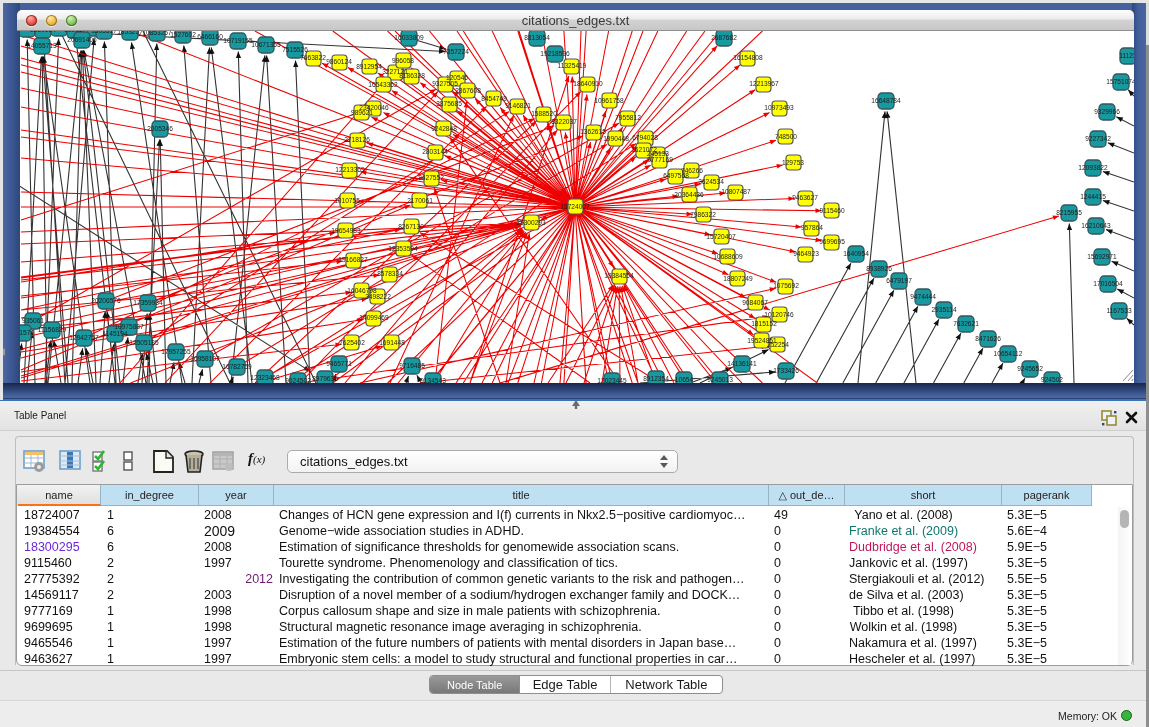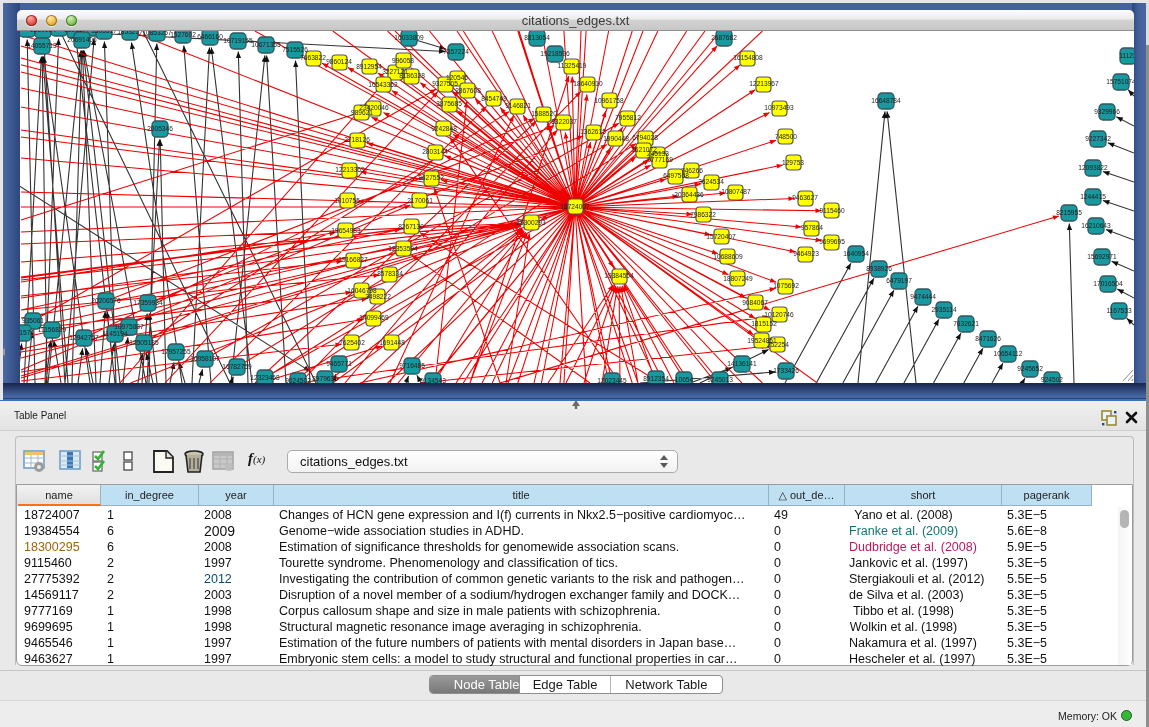--- a/index.html
+++ b/index.html
@@ -387,38 +387,38 @@
 <div class="abs" style="left:279px;top:507px;width:489px;height:16px;font-size:12.5px;color:#111;text-align:left;line-height:16px;white-space:nowrap;overflow:hidden">Changes of HCN gene expression and I(f) currents in Nkx2.5−positive cardiomyoc…</div>
 <div class="abs" style="left:774px;top:507px;width:70px;height:16px;font-size:12.5px;color:#111;text-align:left;line-height:16px;white-space:nowrap;overflow:hidden">49</div>
 <div class="abs" style="left:849px;top:507px;width:109px;height:16px;font-size:12.5px;color:#111;text-align:center;line-height:16px;white-space:nowrap">Yano et al. (2008)</div>
 <div class="abs" style="left:1007px;top:507px;width:84px;height:16px;font-size:12.5px;color:#111;text-align:left;line-height:16px;white-space:nowrap;overflow:hidden">5.3E−5</div>
 <div class="abs" style="left:24px;top:523px;width:76px;height:16px;font-size:12.5px;color:#111;text-align:left;line-height:16px;white-space:nowrap;overflow:hidden">19384554</div>
 <div class="abs" style="left:107px;top:523px;width:91px;height:16px;font-size:12.5px;color:#111;text-align:left;line-height:16px;white-space:nowrap;overflow:hidden">6</div>
 <div class="abs" style="left:204px;top:523px;width:69px;height:16px;font-size:14px;color:#111;text-align:left;line-height:16px;white-space:nowrap;overflow:hidden">2009</div>
 <div class="abs" style="left:279px;top:523px;width:489px;height:16px;font-size:12.5px;color:#111;text-align:left;line-height:16px;white-space:nowrap;overflow:hidden">Genome−wide association studies in ADHD.</div>
 <div class="abs" style="left:774px;top:523px;width:70px;height:16px;font-size:12.5px;color:#111;text-align:left;line-height:16px;white-space:nowrap;overflow:hidden">0</div>
 <div class="abs" style="left:849px;top:523px;width:109px;height:16px;font-size:12.5px;color:#0f766e;text-align:center;line-height:16px;white-space:nowrap">Franke et al. (2009)</div>
-<div class="abs" style="left:1007px;top:523px;width:84px;height:16px;font-size:12.5px;color:#111;text-align:left;line-height:16px;white-space:nowrap;overflow:hidden">5.6E−8</div>
-<div class="abs" style="left:24px;top:539px;width:76px;height:16px;font-size:12.5px;color:#a16207;text-align:left;line-height:16px;white-space:nowrap;overflow:hidden">18300295</div>
+<div class="abs" style="left:1007px;top:523px;width:84px;height:16px;font-size:12.5px;color:#111;text-align:left;line-height:16px;white-space:nowrap;overflow:hidden">5.6E−4</div>
+<div class="abs" style="left:24px;top:539px;width:76px;height:16px;font-size:12.5px;color:#6d28d9;text-align:left;line-height:16px;white-space:nowrap;overflow:hidden">18300295</div>
 <div class="abs" style="left:107px;top:539px;width:91px;height:16px;font-size:12.5px;color:#111;text-align:left;line-height:16px;white-space:nowrap;overflow:hidden">6</div>
 <div class="abs" style="left:204px;top:539px;width:69px;height:16px;font-size:12.5px;color:#111;text-align:left;line-height:16px;white-space:nowrap;overflow:hidden">2008</div>
 <div class="abs" style="left:279px;top:539px;width:489px;height:16px;font-size:12.5px;color:#111;text-align:left;line-height:16px;white-space:nowrap;overflow:hidden">Estimation of significance thresholds for genomewide association scans.</div>
 <div class="abs" style="left:774px;top:539px;width:70px;height:16px;font-size:12.5px;color:#111;text-align:left;line-height:16px;white-space:nowrap;overflow:hidden">0</div>
 <div class="abs" style="left:849px;top:539px;width:109px;height:16px;font-size:12.5px;color:#be185d;text-align:center;line-height:16px;white-space:nowrap">Dudbridge et al. (2008)</div>
 <div class="abs" style="left:1007px;top:539px;width:84px;height:16px;font-size:12.5px;color:#111;text-align:left;line-height:16px;white-space:nowrap;overflow:hidden">5.9E−5</div>
 <div class="abs" style="left:24px;top:555px;width:76px;height:16px;font-size:12.5px;color:#111;text-align:left;line-height:16px;white-space:nowrap;overflow:hidden">9115460</div>
 <div class="abs" style="left:107px;top:555px;width:91px;height:16px;font-size:12.5px;color:#111;text-align:left;line-height:16px;white-space:nowrap;overflow:hidden">2</div>
 <div class="abs" style="left:204px;top:555px;width:69px;height:16px;font-size:12.5px;color:#111;text-align:left;line-height:16px;white-space:nowrap;overflow:hidden">1997</div>
 <div class="abs" style="left:279px;top:555px;width:489px;height:16px;font-size:12.5px;color:#111;text-align:left;line-height:16px;white-space:nowrap;overflow:hidden">Tourette syndrome. Phenomenology and classification of tics.</div>
 <div class="abs" style="left:774px;top:555px;width:70px;height:16px;font-size:12.5px;color:#111;text-align:left;line-height:16px;white-space:nowrap;overflow:hidden">0</div>
 <div class="abs" style="left:849px;top:555px;width:109px;height:16px;font-size:12.5px;color:#111;text-align:center;line-height:16px;white-space:nowrap">Jankovic et al. (1997)</div>
 <div class="abs" style="left:1007px;top:555px;width:84px;height:16px;font-size:12.5px;color:#111;text-align:left;line-height:16px;white-space:nowrap;overflow:hidden">5.3E−5</div>
 <div class="abs" style="left:24px;top:571px;width:76px;height:16px;font-size:12.5px;color:#111;text-align:left;line-height:16px;white-space:nowrap;overflow:hidden">27775392</div>
 <div class="abs" style="left:107px;top:571px;width:91px;height:16px;font-size:12.5px;color:#111;text-align:left;line-height:16px;white-space:nowrap;overflow:hidden">2</div>
-<div class="abs" style="left:204px;top:571px;width:69px;height:16px;font-size:12.5px;color:#0c4a6e;text-align:left;line-height:16px;white-space:nowrap;overflow:hidden">2012</div>
+<div class="abs" style="left:204px;top:571px;width:69px;height:16px;font-size:12.5px;color:#701a75;text-align:right;line-height:16px;white-space:nowrap;overflow:hidden">2012</div>
 <div class="abs" style="left:279px;top:571px;width:489px;height:16px;font-size:12.5px;color:#111;text-align:left;line-height:16px;white-space:nowrap;overflow:hidden">Investigating the contribution of common genetic variants to the risk and pathogen…</div>
 <div class="abs" style="left:774px;top:571px;width:70px;height:16px;font-size:12.5px;color:#111;text-align:left;line-height:16px;white-space:nowrap;overflow:hidden">0</div>
 <div class="abs" style="left:849px;top:571px;width:109px;height:16px;font-size:12.5px;color:#111;text-align:center;line-height:16px;white-space:nowrap">Stergiakouli et al. (2012)</div>
 <div class="abs" style="left:1007px;top:571px;width:84px;height:16px;font-size:12.5px;color:#111;text-align:left;line-height:16px;white-space:nowrap;overflow:hidden">5.5E−5</div>
 <div class="abs" style="left:24px;top:587px;width:76px;height:16px;font-size:12.5px;color:#111;text-align:left;line-height:16px;white-space:nowrap;overflow:hidden">14569117</div>
 <div class="abs" style="left:107px;top:587px;width:91px;height:16px;font-size:12.5px;color:#111;text-align:left;line-height:16px;white-space:nowrap;overflow:hidden">2</div>
 <div class="abs" style="left:204px;top:587px;width:69px;height:16px;font-size:12.5px;color:#111;text-align:left;line-height:16px;white-space:nowrap;overflow:hidden">2003</div>
 <div class="abs" style="left:279px;top:587px;width:489px;height:16px;font-size:12.5px;color:#111;text-align:left;line-height:16px;white-space:nowrap;overflow:hidden">Disruption of a novel member of a sodium/hydrogen exchanger family and DOCK…</div>
 <div class="abs" style="left:774px;top:587px;width:70px;height:16px;font-size:12.5px;color:#111;text-align:left;line-height:16px;white-space:nowrap;overflow:hidden">0</div>
 <div class="abs" style="left:849px;top:587px;width:109px;height:16px;font-size:12.5px;color:#111;text-align:center;line-height:16px;white-space:nowrap">de Silva et al. (2003)</div>
@@ -450,21 +450,21 @@
 <div class="abs" style="left:279px;top:651px;width:489px;height:16px;font-size:12.5px;color:#111;text-align:left;line-height:16px;white-space:nowrap;overflow:hidden">Embryonic stem cells: a model to study structural and functional properties in car…</div>
 <div class="abs" style="left:774px;top:651px;width:70px;height:16px;font-size:12.5px;color:#111;text-align:left;line-height:16px;white-space:nowrap;overflow:hidden">0</div>
 <div class="abs" style="left:849px;top:651px;width:109px;height:16px;font-size:12.5px;color:#111;text-align:center;line-height:16px;white-space:nowrap">Hescheler et al. (1997)</div>
 <div class="abs" style="left:1007px;top:651px;width:84px;height:16px;font-size:12.5px;color:#111;text-align:left;line-height:16px;white-space:nowrap;overflow:hidden">5.3E−5</div>
 
 <div class="abs" style="left:1118px;top:507px;width:13px;height:158px;background:linear-gradient(90deg,#f4f4f4,#ffffff)"></div>
 <div class="abs" style="left:1120px;top:510px;width:9px;height:18px;background:#b5b5b5;border-radius:5px"></div>
 <div class="abs" style="left:0px;top:670px;width:1149px;height:1px;background:#c6c6c6"></div>
 
 <div class="abs" style="left:429px;top:675px;width:294px;height:19px;border:1px solid #8e8e8e;border-radius:4px;background:#fff;overflow:hidden;display:flex">
- <div style="width:90px;background:linear-gradient(180deg,#9a9a9a,#787878);color:#fff;font-size:13px;text-align:right;line-height:18px">Node Table</div>
+ <div style="width:90px;background:linear-gradient(180deg,#9a9a9a,#787878);color:#fff;font-size:11px;text-align:center;line-height:18px">Node Table</div>
  <div style="width:91px;color:#1b1b1b;font-size:13px;text-align:center;line-height:18px;border-left:1px solid #8e8e8e">Edge Table</div>
  <div style="width:113px;color:#1b1b1b;font-size:13px;text-align:center;line-height:18px;border-left:1px solid #b5b5b5">Network Table</div>
 </div>
 
 <div class="abs" style="left:0;top:700px;width:1149px;height:27px;background:#ededed;border-top:1px solid #d6d6d6"></div>
 <div class="abs" style="left:1040px;top:710px;width:77px;text-align:right;font-size:10.5px;color:#222">Memory: OK</div>
 <div class="abs" style="left:1121px;top:710px;width:11px;height:11px;border-radius:50%;background:#35b83a;border:1px solid #1e5c20"></div>
 
 <div class="abs" style="left:1146px;top:0;width:3px;height:727px;background:#dcdcdc"></div>
 <div class="abs" style="left:1146px;top:45px;width:3px;height:682px;background:#8e8e8e"></div>

